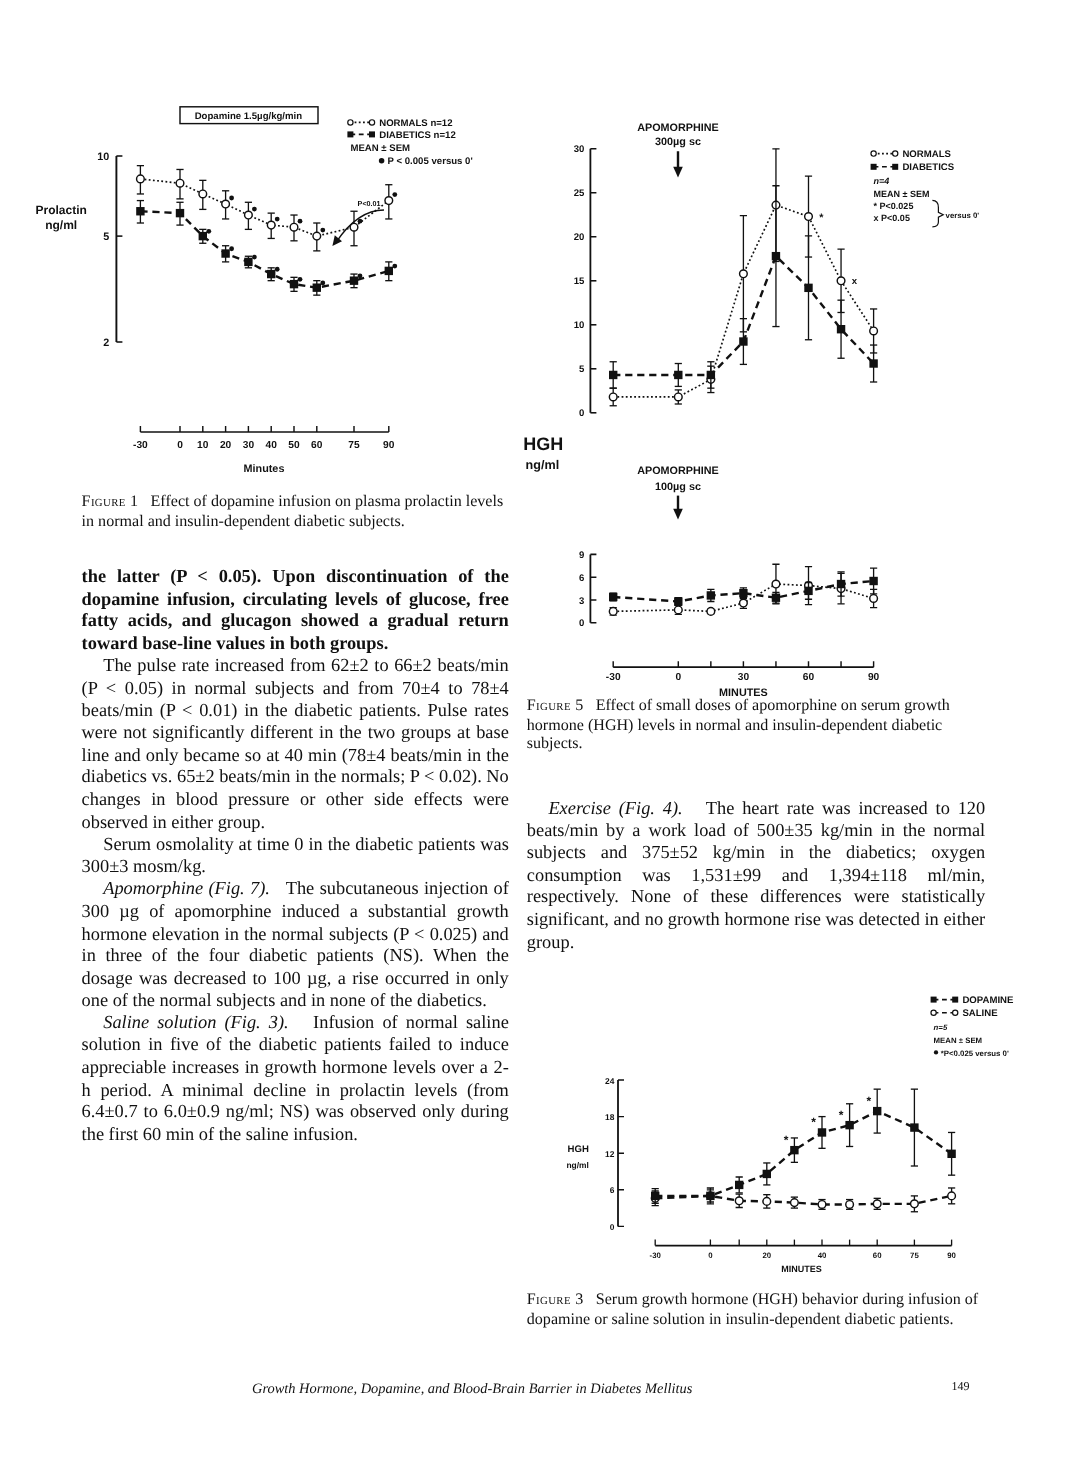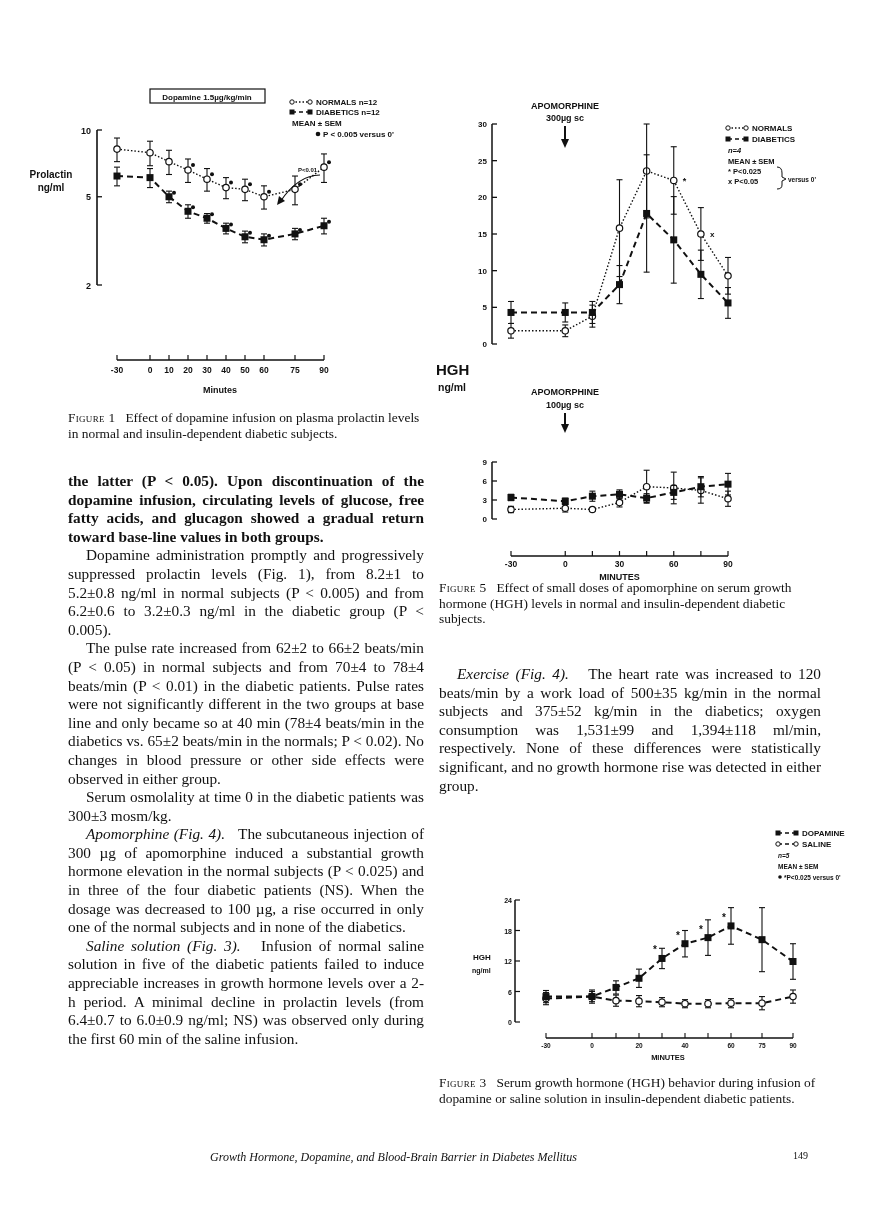--- a/index.html
+++ b/index.html
@@ -186,24 +186,23 @@
       <text x="190" y="313" font-size="9" text-anchor="middle">Minutes</text>
     </svg>
 </div>
 <div class="abs caption" style="left:68px;top:410px;width:355px;">
   <span class="sc">Figure 1</span>&nbsp;&nbsp;
   <span>Effect of dopamine infusion on plasma prolactin levels in normal and insulin-dependent diabetic subjects.</span>
 </div>
 
 <div class="abs body-text" style="left:68px;top:472px;width:356px;">
   <p class="noindent">the latter (P &lt; 0.05). Upon discontinuation of the dopamine infusion, circulating levels of glucose, free fatty acids, and glucagon showed a gradual return toward base-line values in both groups.</p>
-  <p>Dopamine administration promptly and progressively suppressed prolactin levels (Fig. 1), from 8.2±1 to 5.2±0.8 ng/ml in normal subjects (P &lt; 0.005) and from 6.2±0.6 to 3.2±0.3 ng/ml in the diabetic group (P &lt; 0.005).</p>
   <p>The pulse rate increased from 62±2 to 66±2 beats/min (P &lt; 0.05) in normal subjects and from 70±4 to 78±4 beats/min (P &lt; 0.01) in the diabetic patients. Pulse rates were not significantly different in the two groups at base line and only became so at 40 min (78±4 beats/min in the diabetics vs. 65±2 beats/min in the normals; P &lt; 0.02). No changes in blood pressure or other side effects were observed in either group.</p>
   <p>Serum osmolality at time 0 in the diabetic patients was 300±3 mosm/kg.</p>
-  <p><i>Apomorphine (Fig. 4).</i>&nbsp;&nbsp; <span>The subcutaneous injection of 300 µg of apomorphine induced a substantial growth hormone elevation in the normal subjects (P &lt; 0.025) and in three of the four diabetic patients (NS). When the dosage was decreased to 100 µg, a rise occurred in only one of the normal subjects and in none of the diabetics.</span></p>
+  <p><i>Apomorphine (Fig. 7).</i>&nbsp;&nbsp; <span>The subcutaneous injection of 300 µg of apomorphine induced a substantial growth hormone elevation in the normal subjects (P &lt; 0.025) and in three of the four diabetic patients (NS). When the dosage was decreased to 100 µg, a rise occurred in only one of the normal subjects and in none of the diabetics.</span></p>
   <p><i>Saline solution (Fig. 3).</i>&nbsp;&nbsp; <span>Infusion of normal saline solution in five of the diabetic patients failed to induce appreciable increases in growth hormone levels over a 2-h period. A minimal decline in prolactin levels (from 6.4±0.7 to 6.0±0.9 ng/ml; NS) was observed only during the first 60 min of the saline infusion.</span></p>
 </div>
 
 <div class="abs" style="left:430px;top:80px;width:420px;height:495px;margin-top:13px;">
   <svg id="fig2-svg" width="420" height="495" viewBox="0 0 420 495">
       <text x="135" y="16" font-size="9" text-anchor="middle">APOMORPHINE</text>
       <text x="135" y="28" font-size="9" text-anchor="middle">300µg sc</text>
       <line x1="135" y1="33" x2="135" y2="48" stroke="#111" stroke-width="2"></line>
       <path d="M 131 46 L 139 46 L 135 55 Z" fill="#111"></path>
       <line x1="62" y1="31" x2="62" y2="251" stroke="#111" stroke-width="1.5"></line>

